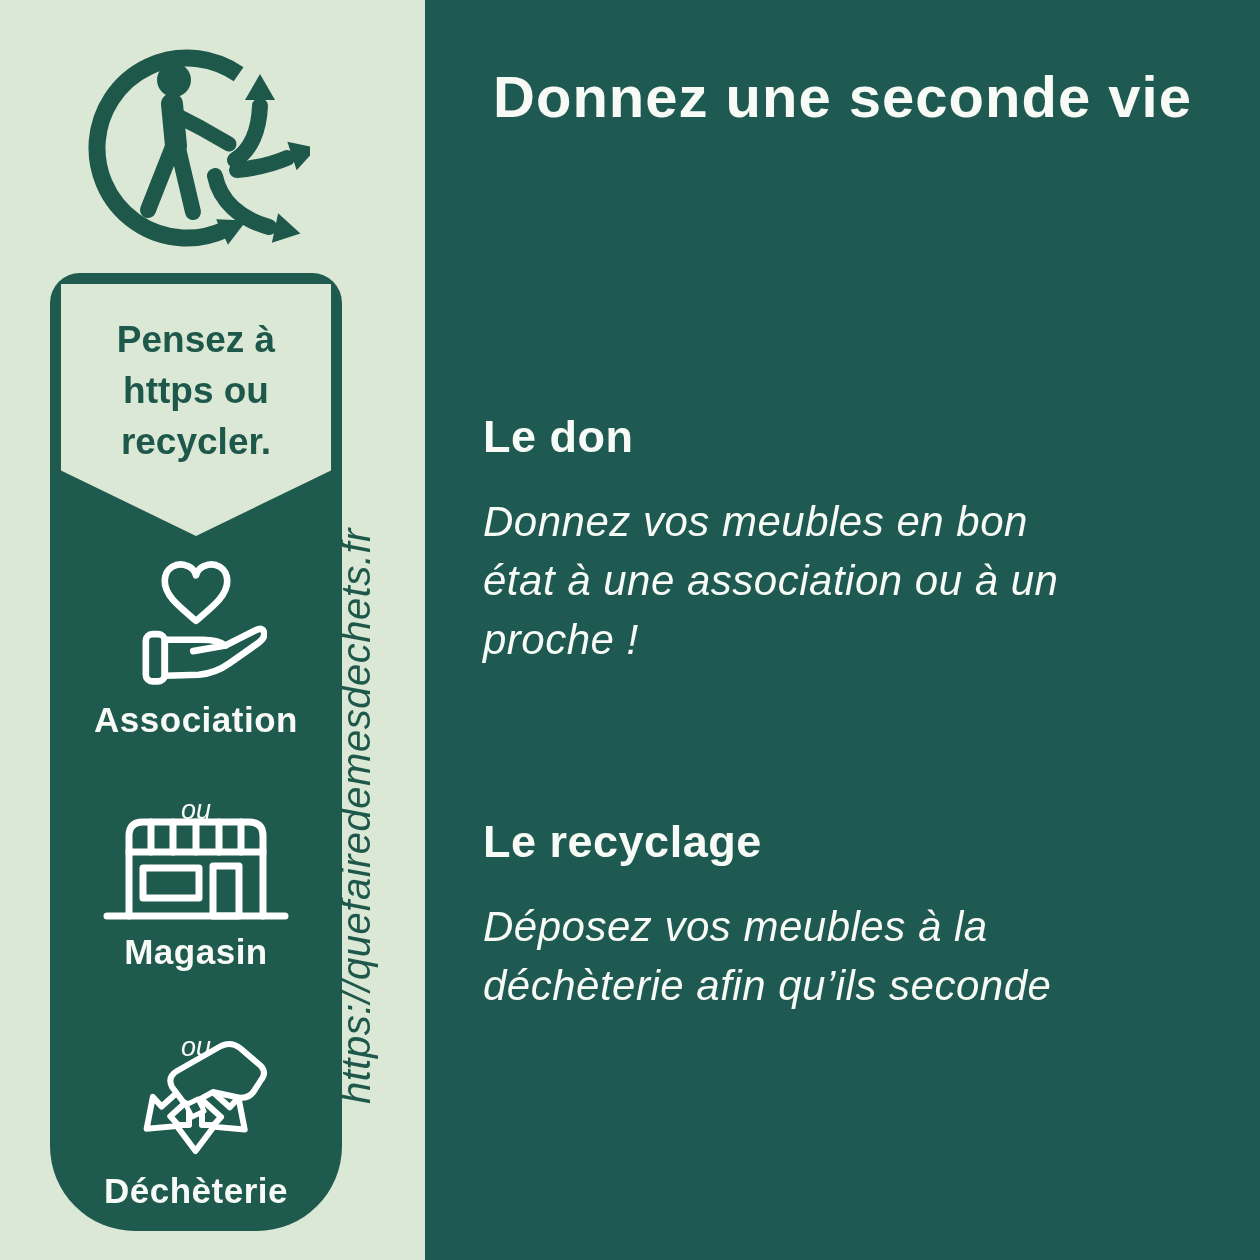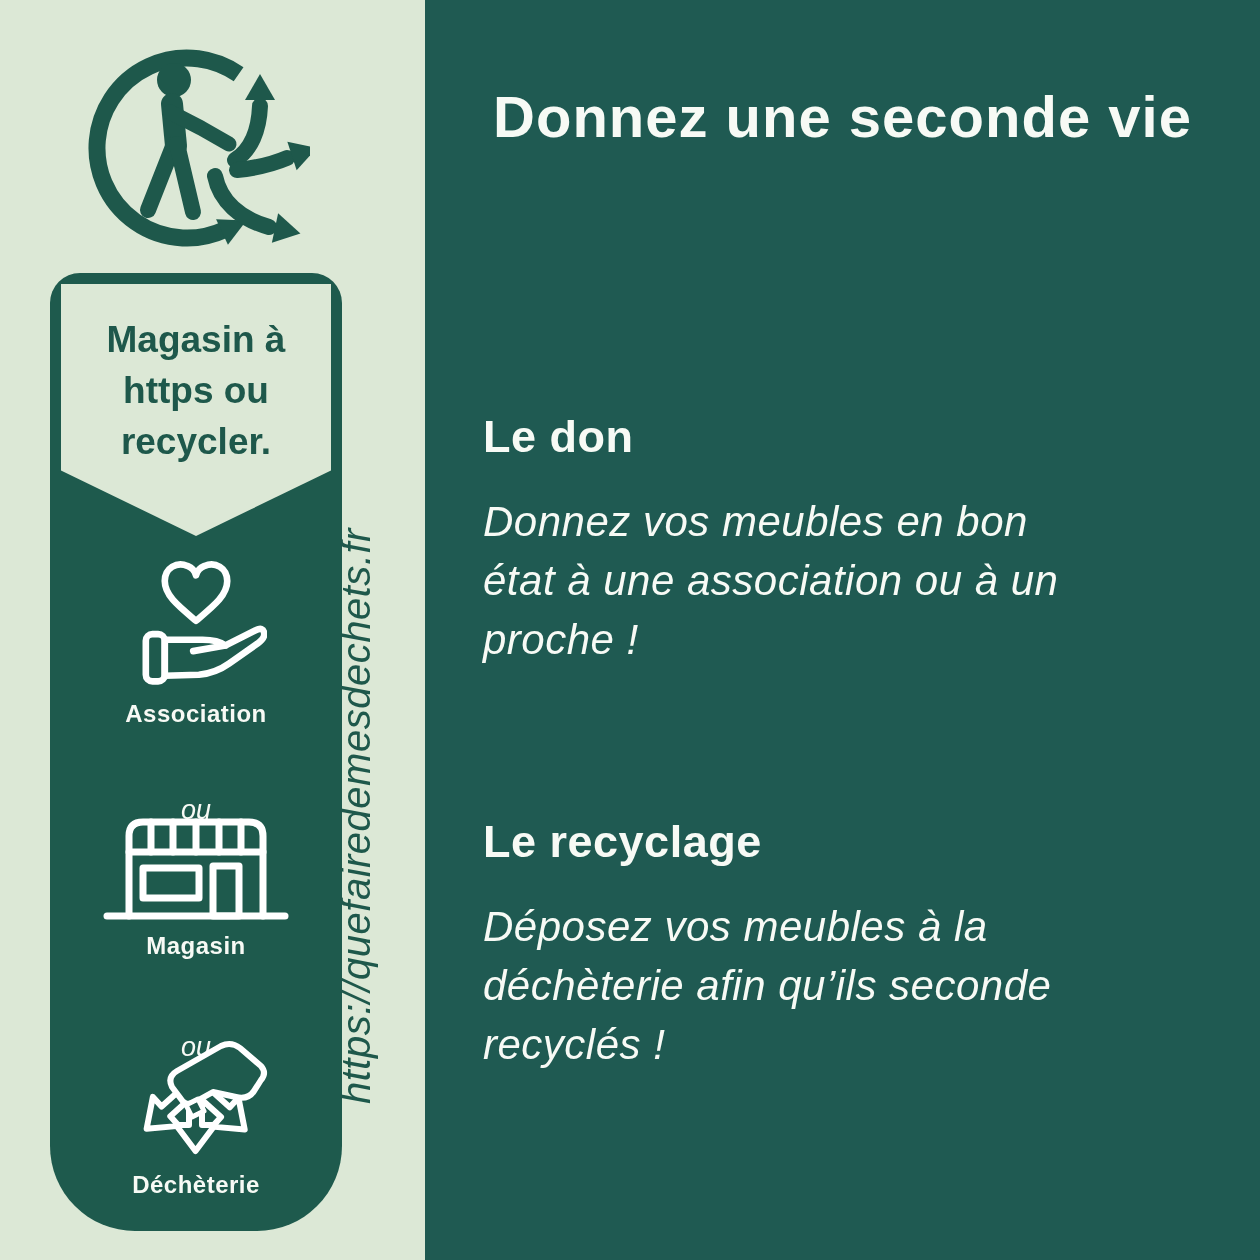--- a/index.html
+++ b/index.html
@@ -18,21 +18,21 @@
     overflow:hidden;
   }
   .abs{position:absolute;}
 
   
   .right-panel{
     left:425px;top:0;width:835px;height:1260px;
     background:var(--panel-green);
   }
   .title{
-    left:425px;top:78px;width:835px;
+    left:425px;top:58px;width:835px;
     color:var(--white);
     font-size:58px;font-weight:700;line-height:77px;
     text-align:center;letter-spacing:1px;
   }
   .section-heading{
     color:var(--white);
     font-size:45px;font-weight:700;letter-spacing:.5px;
   }
   .section-body{
     color:var(--white);
@@ -60,21 +60,21 @@
     padding-top:30px;
   }
   .pentagon .line{
     color:var(--ink-green);
     font-size:37px;font-weight:700;line-height:51px;
     text-align:center;
   }
   .dest-label{
     position:absolute;left:0;width:100%;
     color:var(--white);
-    font-size:24px;font-weight:700;text-align:center;letter-spacing:.5px;
+    font-size:35px;font-weight:700;text-align:center;letter-spacing:.5px;
   }
   .separator{
     position:absolute;left:0;width:100%;
     color:var(--white);
     font-size:27px;font-style:italic;text-align:center;margin-top:43px;
   }
   .icon-svg{position:absolute;color:#ffffff;}
 
   
   .url-vertical{
@@ -100,21 +100,20 @@
 <div class="abs section-body don-body">
   <div>Donnez vos meubles en bon</div>
   <div>état à une association ou à un</div>
   <div>proche !</div>
 </div>
 
 <div class="abs section-heading rec-heading">Le recyclage</div>
 <div class="abs section-body rec-body">
   <div>Déposez vos meubles à la</div>
   <div>déchèterie afin qu’ils seconde</div>
-  <div>recyclés !</div>
 </div>
 
 <svg class="abs triman" viewBox="0 0 220 210" fill="none">
 
   <path d="M 149.6,30.3 A 90 90 0 1 0 136,185.6" stroke="currentColor" stroke-width="17" fill="none"></path>
   <polygon points="0,-14 27,0 0,14" fill="currentColor" transform="translate(133,188) rotate(-25)"></polygon>
 
   <circle cx="85" cy="36" r="17" fill="currentColor"></circle>
   <path d="M 83,60 L 87,102" stroke="currentColor" stroke-width="22" stroke-linecap="round"></path>
   <path d="M 81,68 L 112,84 L 140,100" stroke="currentColor" stroke-width="15" stroke-linecap="round" stroke-linejoin="round"></path>
@@ -124,21 +123,21 @@
   <path d="M 146,116 C 162,106 170,86 171,62" stroke="currentColor" stroke-width="16" stroke-linecap="round"></path>
   <polygon points="0,-15 26,0 0,15" fill="currentColor" transform="translate(171,56) rotate(-90)"></polygon>
   <path d="M 148,126 C 168,124 184,120 198,114" stroke="currentColor" stroke-width="16" stroke-linecap="round"></path>
   <polygon points="0,-15 26,0 0,15" fill="currentColor" transform="translate(203,112) rotate(-18)"></polygon>
   <path d="M 126,132 C 131,157 151,175 180,183" stroke="currentColor" stroke-width="16" stroke-linecap="round"></path>
   <polygon points="0,-15 26,0 0,15" fill="currentColor" transform="translate(186,184) rotate(12)"></polygon>
 </svg>
 
 <div class="abs banner">
   <div class="pentagon">
-    <div class="line">Magasin à</div>
+    <div class="line">Pensez à</div>
     <div class="line">https ou</div>
     <div class="line">recycler.</div>
   </div>
 
   <svg class="icon-svg" style="left:75px;top:277px;" width="142" height="136" viewBox="0 0 150 142">
     <g stroke="currentColor" stroke-width="7" fill="none" stroke-linejoin="round" stroke-linecap="round">
       <path d="M 75,74 C 56,58 42,47 42,32 C 42,18 55,11 66,16 C 71,18 74,22 75,26 C 76,22 79,18 84,16 C 95,11 108,18 108,32 C 108,47 94,58 75,74 Z"></path>
       <rect x="22" y="88" width="20" height="50" rx="7"></rect>
       <path d="M 42,94 L 82,94 Q 98,94 106,100 L 138,84 Q 146,80 147,87 Q 148,92 140,98 L 110,119 Q 96,129 78,131 L 42,132 Z"></path>
       <path d="M 106,100 L 72,106"></path>

